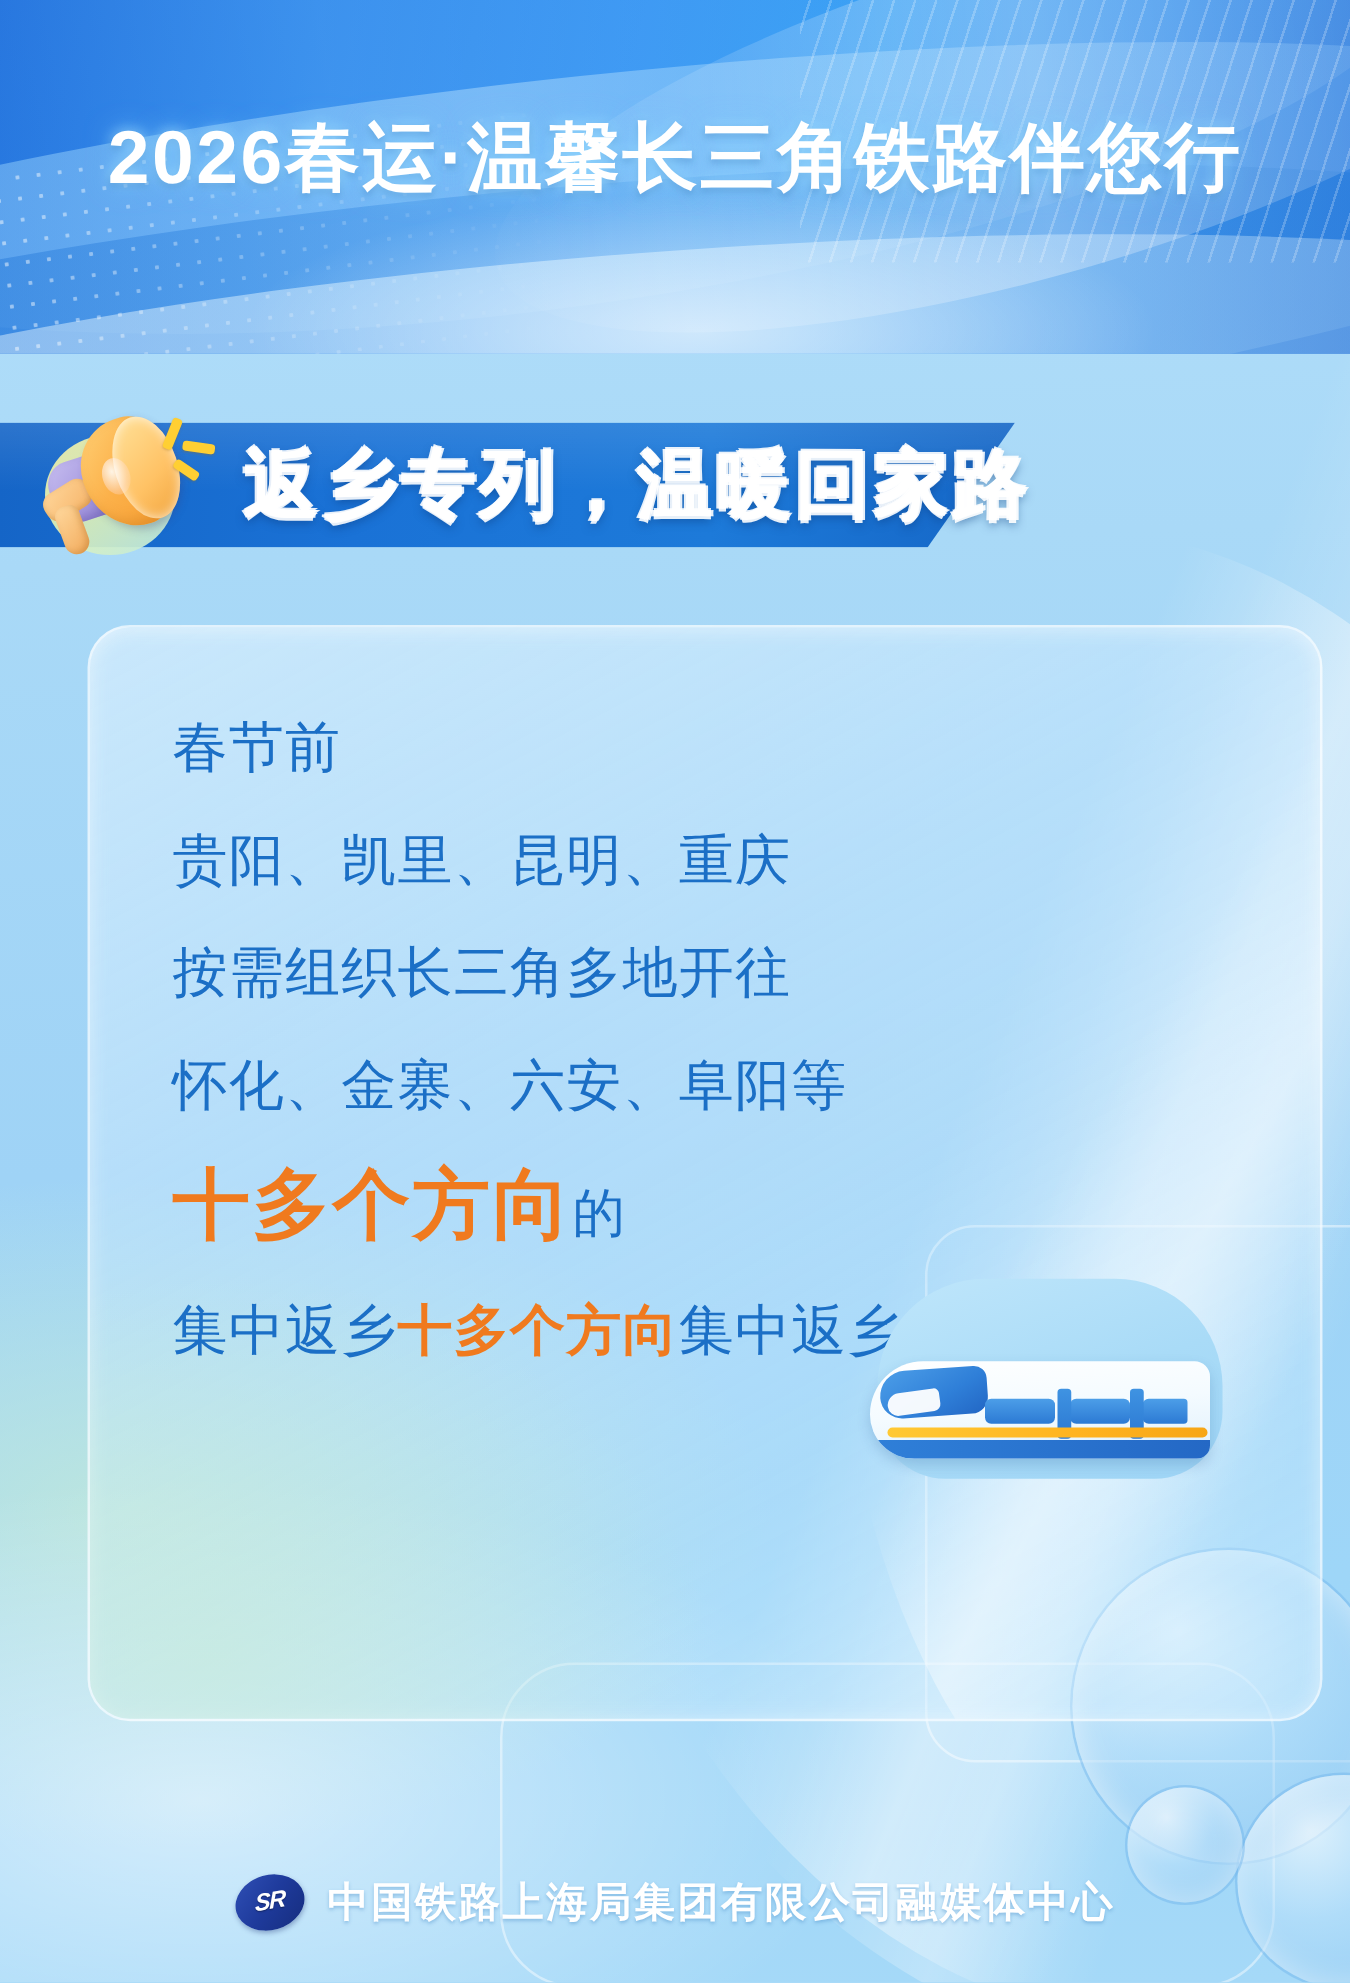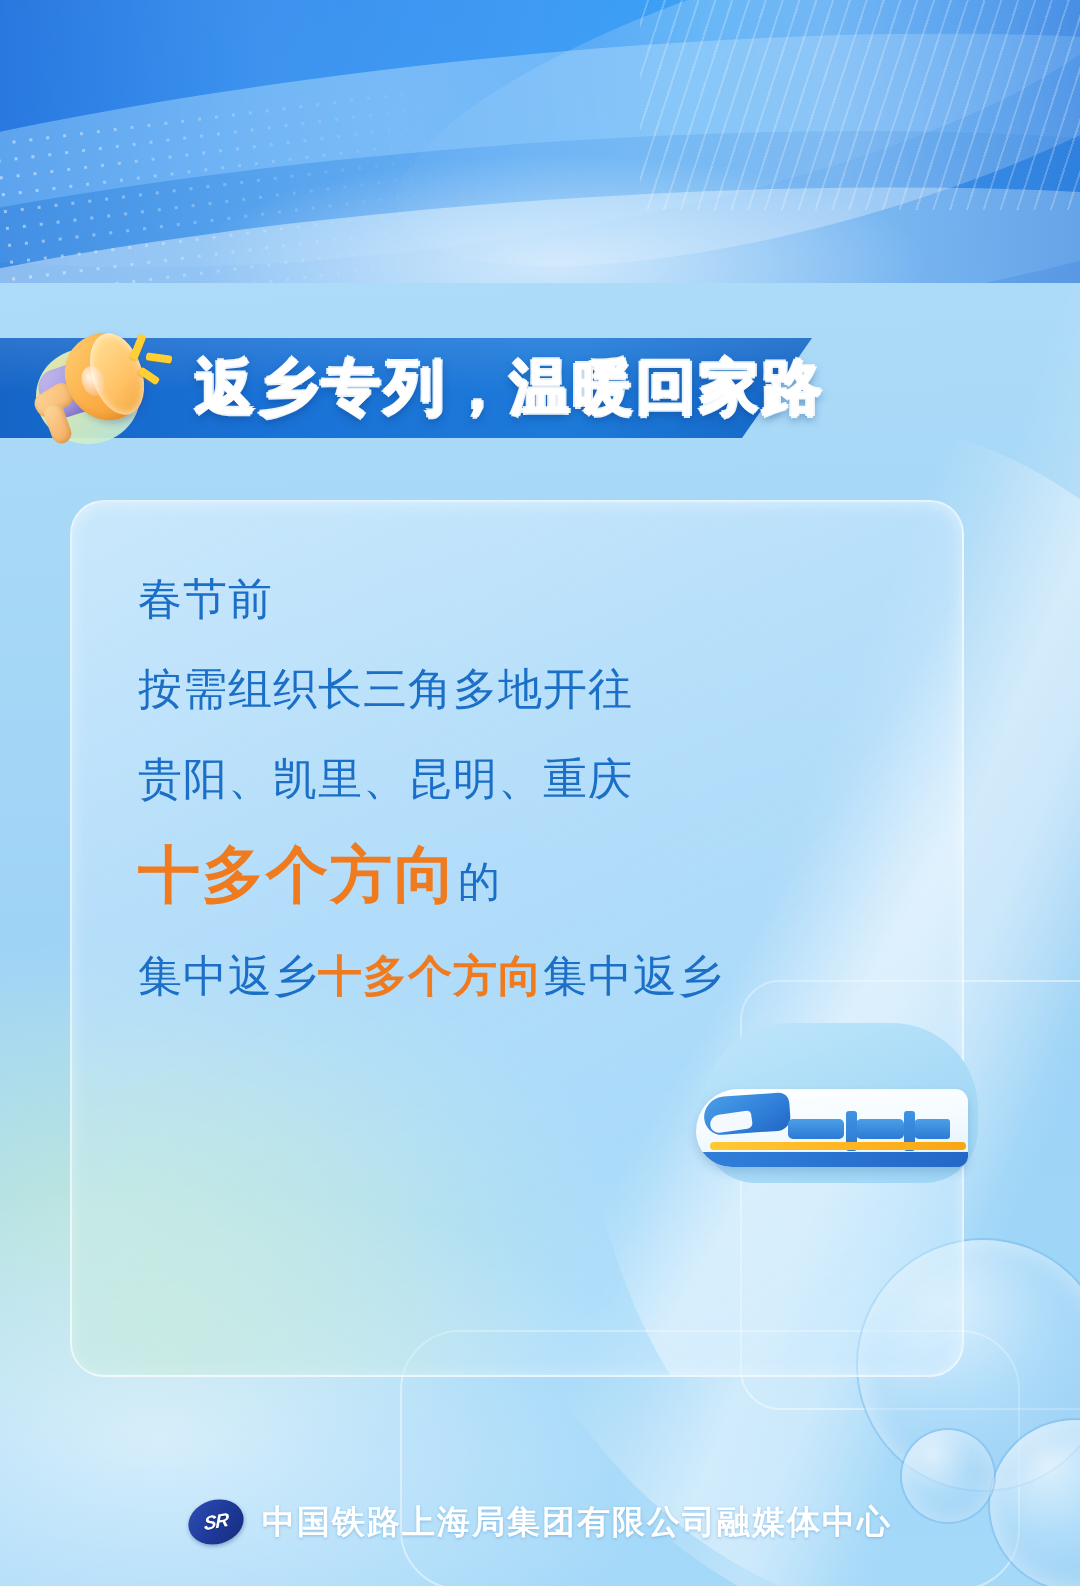--- a/index.html
+++ b/index.html
@@ -189,21 +189,21 @@
   .mg-wave{
     position:absolute; background:#ffcf33; border-radius:3px;
     box-shadow:0 1px 2px rgba(160,110,10,.35);
   }
   .w1{ left:112px; top:8px; width:8px; height:26px; transform:rotate(22deg); }
   .w2{ left:124px; top:28px; width:26px; height:8px; transform:rotate(8deg); }
   .w3{ left:116px; top:46px; width:22px; height:8px; transform:rotate(34deg); }
 
   
   #card{
-    position:absolute; left:70px; top:500px; width:894px; height:877px;
+    position:absolute; left:70px; top:500px; width:988px; height:877px;
     border-radius:34px;
     border:2px solid rgba(255,255,255,.62);
     background:linear-gradient(152deg, rgba(226,243,255,.58) 0%, rgba(205,234,255,.44) 38%, rgba(196,232,255,.32) 70%, rgba(214,240,255,.42) 100%);
     box-shadow:inset 0 2px 16px rgba(255,255,255,.45);
     overflow:hidden;
   }
   .card-sheen{
     position:absolute; right:-170px; top:-60px; width:560px; height:1060px;
     background:linear-gradient(120deg, rgba(255,255,255,0) 40%, rgba(255,255,255,.40) 52%, rgba(255,255,255,0) 64%);
     border-radius:50%;
@@ -365,20 +365,21 @@
   <div id="header">
     <div class="hdr-band hb1"></div>
     <div class="hdr-band hb2"></div>
     <div class="hdr-band hb3"></div>
     <div class="hdr-band hb4"></div>
     <div class="hdr-band hb5"></div>
     <div class="hdr-dots"></div>
     <div class="hdr-lines"></div>
     <div class="hdr-glow"></div>
   </div>
+  <div id="header-title">2026春运·温馨长三角铁路伴您行</div>
 
   <div id="banner"></div>
   <div id="banner-inner"></div>
   <div id="banner-title">返乡专列，温暖回家路</div>
 
   <div id="megaphone">
     <div class="mg-blob"></div>
     <div class="mg-body"></div>
     <div class="mg-ring"></div>
     <div class="mg-handle"></div>
@@ -389,22 +390,23 @@
     <div class="mg-wave w2"></div>
     <div class="mg-wave w3"></div>
   </div>
 
   <div id="card">
     <div class="card-sheen"></div>
     <div class="card-green"></div>
 
     <div id="lines">
       <div class="line">春节前</div>
+      <div class="line">贵阳、凯里、昆明、重庆</div>
       <div class="line">按需组织长三角多地开往</div>
-      <div class="line">贵阳、凯里、昆明、重庆</div>
+      <div class="line">怀化、金寨、六安、阜阳等</div>
 
       <div class="line big">
         <span class="hl">十多个方向</span><span class="sm-blue">的</span>
       </div>
 
 
       <div class="line">
         <span>集中返乡</span><span class="hl">十多个方向</span><span>集中返乡</span>
       </div>
     </div>

